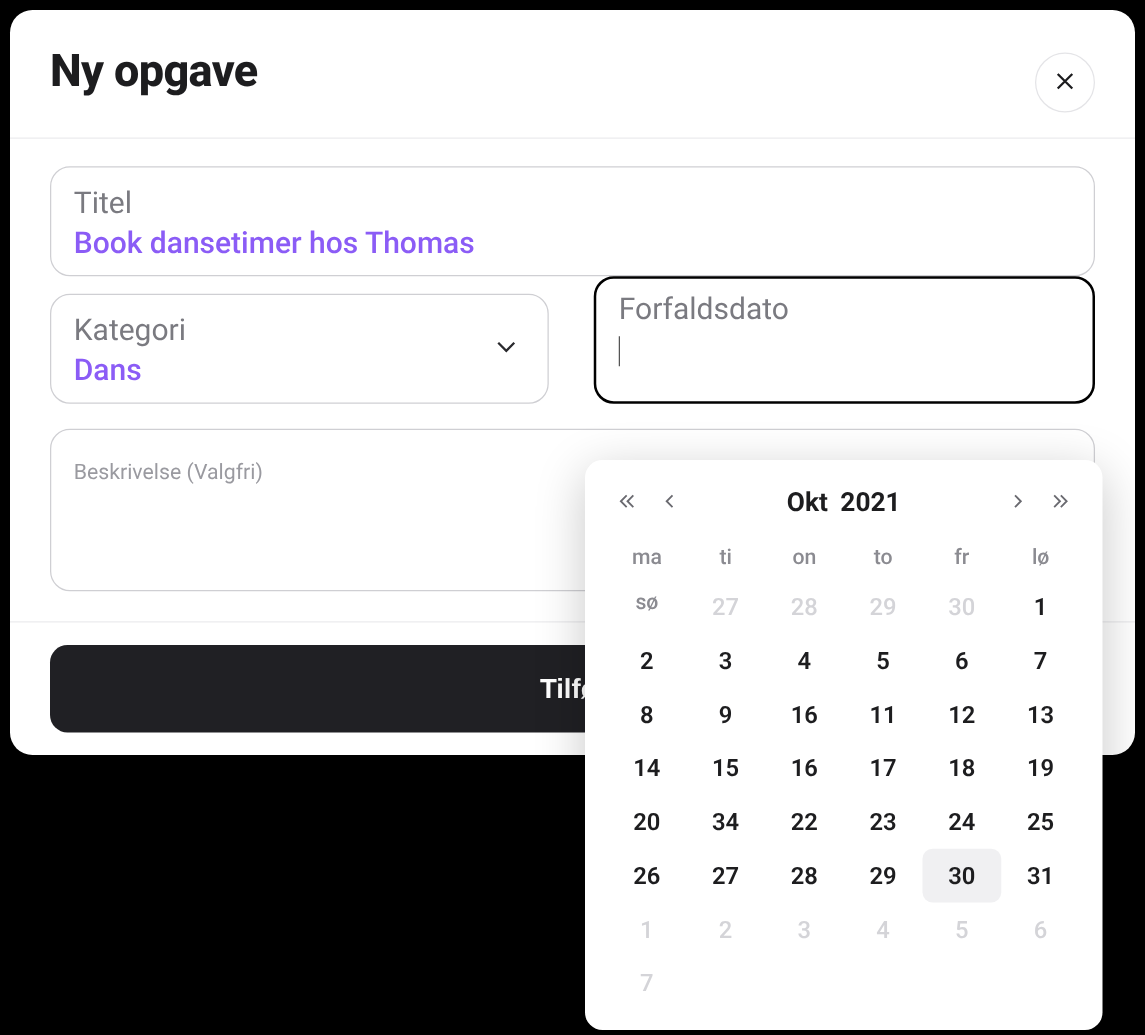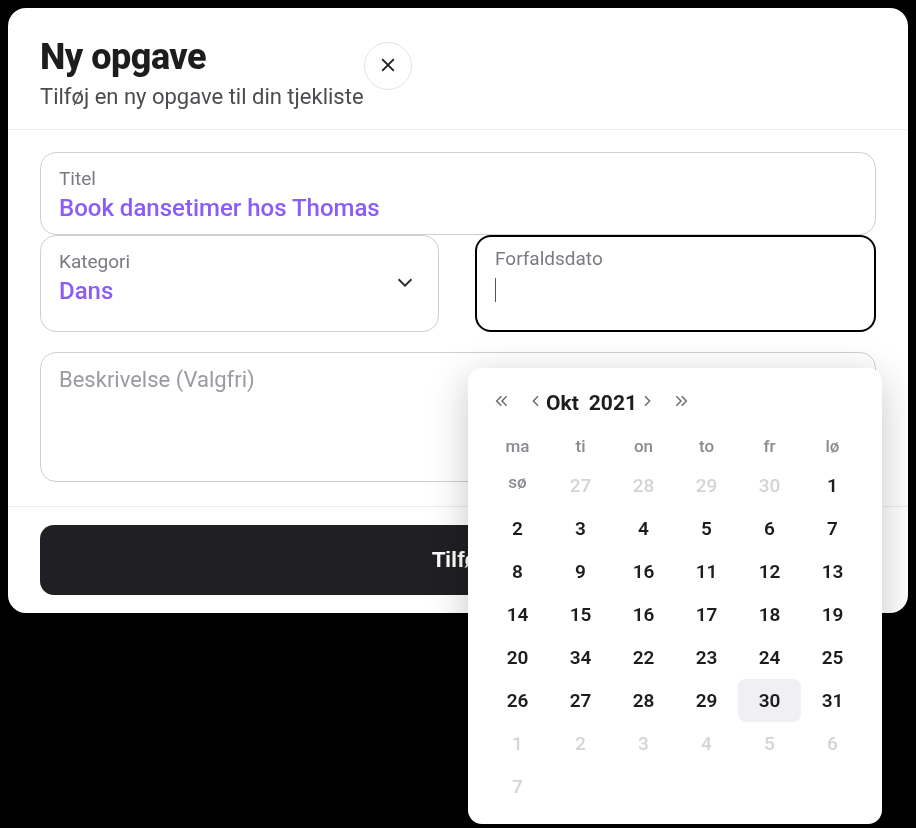--- a/index.html
+++ b/index.html
@@ -17,20 +17,21 @@
     left: 8px;
     right: 8px;
     background: #fff;
     border-radius: 18px;
     box-shadow: 0 6px 24px rgba(0,0,0,0.2);
     padding-bottom: 18px;
   }
   .modal-header {
     display: flex;
     align-items: flex-start;
+    justify-content: space-between;
     padding: 28px 32px 20px 32px;
   }
   .modal-title {
     font-size: 36px;
     font-weight: 800;
     letter-spacing: -0.5px;
     color: #1d1d1f;
   }
   .modal-subtitle {
     font-size: 22px;
@@ -56,32 +57,33 @@
     background: #ececee;
     margin: 0;
   }
   .form-body {
     padding: 22px 32px 6px 32px;
   }
   .field-row {
     display: flex;
     gap: 36px;
     margin-bottom: 20px;
+    align-items: flex-end;
   }
   .field {
     position: relative;
     flex: 1 1 0;
     border: 1px solid #cfcfd3;
     border-radius: 16px;
     padding: 14px 18px 12px 18px;
     background: #fff;
   }
   .field.full { width: 100%; }
   .field-label {
-    font-size: 19px;
+    font-size: 24px;
     color: #7a7a80;
     margin-bottom: 4px;
     display: block;
   }
   .field-value {
     font-size: 24px;
     color: #8b5cf6;
     font-weight: 500;
     border: none;
     outline: none;
@@ -105,22 +107,23 @@
     display: inline-block;
     width: 1px;
     height: 24px;
     background: #555;
     vertical-align: middle;
   }
   .field.textarea {
     height: 130px;
   }
   .field.textarea .field-label {
-    font-size: 22px;
+    font-size: 17px;
     color: #9a9aa0;
+    margin-top: 10px;
   }
   .submit-btn {
     margin: 10px 32px 0 32px;
     background: #202024;
     color: #fff;
     font-size: 22px;
     font-weight: 600;
     border: none;
     border-radius: 14px;
     padding: 22px 0;
@@ -143,20 +146,21 @@
     width: 414px;
     background: #fff;
     border-radius: 14px;
     box-shadow: 0 10px 40px rgba(0,0,0,0.22);
     padding: 20px 18px 16px 18px;
     z-index: 10;
   }
   .dp-header {
     display: flex;
     align-items: center;
+    justify-content: space-between;
     padding: 2px 6px 12px 6px;
   }
   .dp-nav-group {
     display: flex;
     gap: 14px;
   }
   .dp-nav {
     width: 20px;
     height: 26px;
     display: flex;
@@ -201,21 +205,20 @@
   }
 </style>
 </head>
 <body>
 
 <div class="modal">
 
   <div class="modal-header">
     <div>
       <h1 class="modal-title">Ny opgave</h1>
-      <p class="modal-subtitle">Tilføj en ny opgave til din tjekliste</p>
     </div>
     <button class="close-btn">
       <span>
         <svg viewBox="0 0 24 24" fill="none">
             <path d="M5 5 L19 19 M19 5 L5 19"></path>
           </svg>
       </span>
     </button>
   </div>
 

